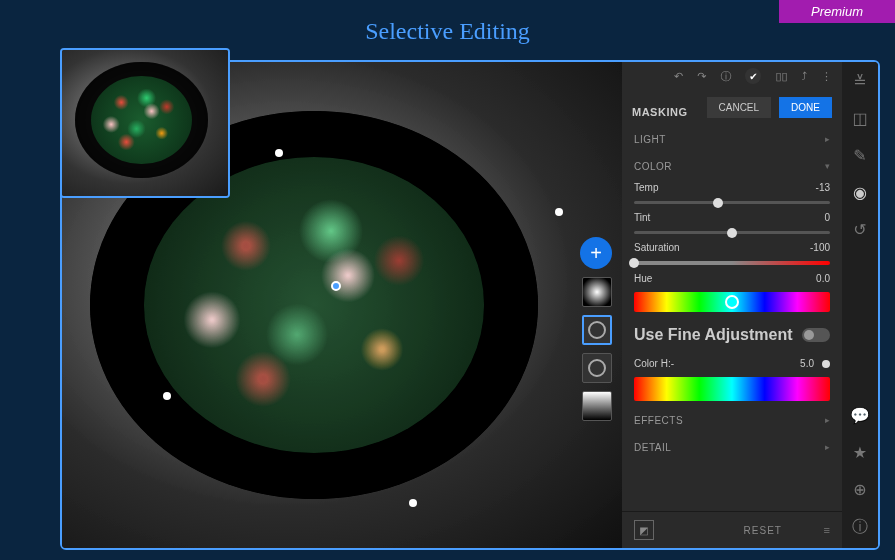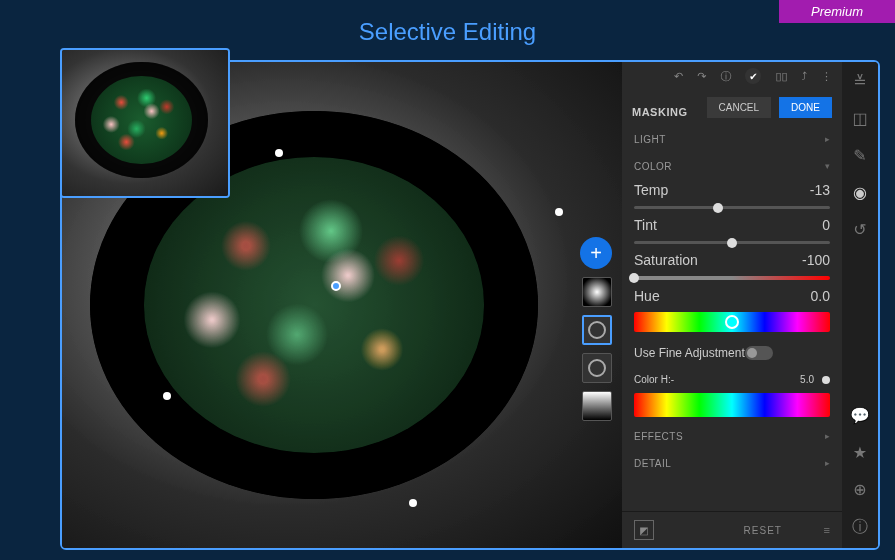--- a/index.html
+++ b/index.html
@@ -23,20 +23,21 @@
   font-style: italic;
 }
 .page-title {
   position: absolute;
   top: 18px;
   left: 50%;
   transform: translateX(-50%);
   color: #4a9eff;
   font-size: 24px;
   font-weight: 300;
+  font-family: Liberation Serif, serif;
 }
 .app-frame {
   position: absolute;
   top: 60px;
   left: 60px;
   width: 820px;
   height: 490px;
   border: 2px solid #4a9eff;
   border-radius: 6px;
   background: #1a1a1a;
@@ -177,21 +178,21 @@
 .section-header .chev { color: #666; font-size: 9px; }
 .slider-row {
   display: flex;
   flex-direction: column;
   padding: 4px 12px;
   gap: 2px;
 }
 .slider-label-row {
   display: flex;
   justify-content: space-between;
-  font-size: 14px;
+  font-size: 10px;
 }
 .slider-track {
   position: relative;
   height: 3px;
   background: #555;
   border-radius: 2px;
   margin-top: 6px;
 }
 .slider-track.saturation { background: linear-gradient(90deg, #888 0%, #888 50%, #f00 100%); height: 4px; }
 .slider-thumb {
@@ -215,23 +216,25 @@
   top: 50%;
   transform: translate(-50%, -50%);
   width: 14px;
   height: 14px;
   border: 2px solid #fff;
   border-radius: 50%;
   background: #0ff;
 }
 .toggle-row {
   display: flex;
+  justify-content: space-between;
   align-items: center;
   padding: 10px 12px;
-  font-size: 12px;
+  font-size: 16px;
+  font-weight: bold;
 }
 .toggle {
   width: 28px;
   height: 14px;
   background: #555;
   border-radius: 7px;
   position: relative;
 }
 .toggle::after {
   content: '';

